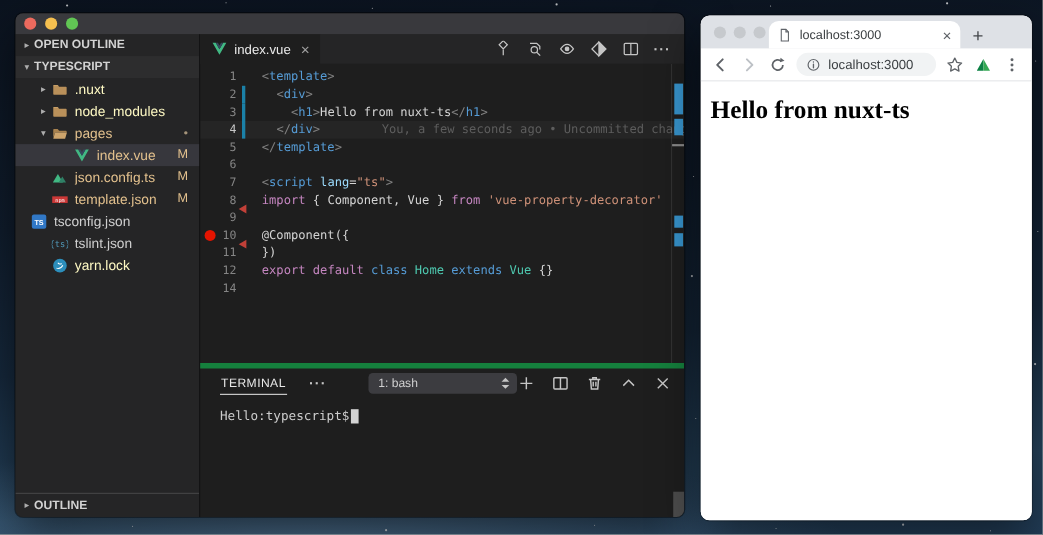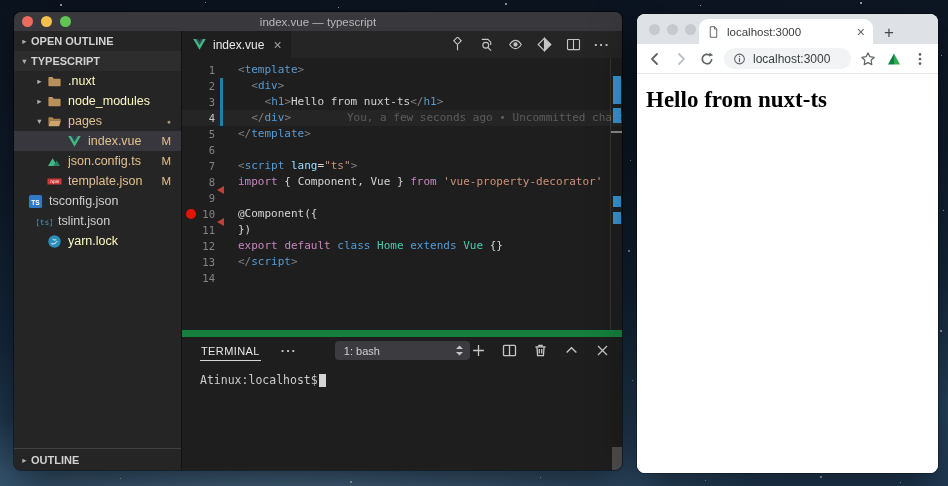--- a/index.html
+++ b/index.html
@@ -64,21 +64,21 @@
     border-top:4px solid transparent;border-bottom:4px solid transparent;border-right:7px solid #c24038;}
   .bp{position:absolute;left:4px;top:3px;width:10px;height:10px;border-radius:50%;background:#e51400;}
   .inline-blame{color:#5d5d5d;margin-left:56px;font-size:11px;}
   .c-tag{color:#569cd6}.c-p{color:#808080}.c-p2{color:#d4d4d4}.c-tx{color:#d4d4d4}
   .c-attr{color:#9cdcfe}.c-str{color:#ce9178}.c-kw{color:#c586c0}.c-kw2{color:#569cd6}.c-type{color:#4ec9b0}
   .ruler{position:absolute;right:0;top:0;bottom:0;width:11px;border-left:1px solid rgba(255,255,255,.09);}
   .rmark{position:absolute;left:2px;width:8px;background:#3794cd;}
   .rline{position:absolute;left:0;width:11px;height:2px;background:#8a8a8a;}
 
   
-  .terminal{flex:1;border-top:7px solid #15803d;position:relative;display:flex;flex-direction:column;}
+  .terminal{flex:1;border-top:5px solid #15803d;position:relative;display:flex;flex-direction:column;}
   .term-header{flex:0 0 27px;display:flex;align-items:center;padding:0 12px 0 18px;}
   .term-title{font-size:11px;letter-spacing:.4px;color:#e7e7e7;border-bottom:1px solid #d7d7d7;padding:4px 1px 3px;cursor:pointer;}
   .term-more{margin-left:20px;color:#c5c5c5;font-size:13px;font-weight:700;letter-spacing:1px;cursor:pointer;}
   .term-select{margin-left:38px;width:138px;height:19px;background:#3c3c40;border-radius:4px;
     display:flex;align-items:center;padding:0 5px 0 9px;font-size:11px;color:#d0d0d0;cursor:pointer;}
   .term-select .lbl{flex:1;}
   .stepper svg{width:11px;height:13px;display:block;}
   .term-actions{margin-left:auto;display:flex;align-items:center;gap:15px;}
   .term-actions .act svg{stroke-width:1.4;}
   .term-body{padding:9px 0 0 18px;font-family:"DejaVu Sans Mono","Liberation Mono",monospace;
@@ -131,21 +131,20 @@
       <i style="left:900px;top:482px;width:1px;height:1px"></i>
   </div>
 
   <section class="vscode">
     <header class="vs-titlebar">
       <div class="lights">
         <span class="light red"></span>
         <span class="light yellow"></span>
         <span class="light green"></span>
       </div>
-      <div class="vs-title">index.vue — typescript</div>
     </header>
     <div class="vs-body">
       <aside class="sidebar">
         <div class="sb-section">
           <span class="chev">▸</span>
           <span>OPEN OUTLINE</span>
         </div>
         <div class="sb-section active">
           <span class="chev">▾</span>
           <span>TYPESCRIPT</span>
@@ -218,21 +217,21 @@
             <div class="tree-row" style="">
               <span class="chev"></span>
               <span class="ficon">
                 <svg viewBox="0 0 16 16">
                   <rect x="1" y="1" width="14" height="14" rx="2" fill="#3178c6"></rect>
                   <text x="8" y="11.3" font-size="7" font-weight="bold" fill="#ffffff" text-anchor="middle" font-family="sans-serif">TS</text>
                 </svg>
               </span>
               <span class="fname normal">tsconfig.json</span>
             </div>
-            <div class="tree-row" style="padding-left: 9px;">
+            <div class="tree-row" style="padding-left: 19px;">
               <span class="chev"></span>
               <span class="ficon">
                 <svg viewBox="0 0 16 16">
                   <text x="8" y="11.5" font-size="8.5" fill="#519aba" text-anchor="middle" font-family="monospace">{ts}</text>
                 </svg>
               </span>
               <span class="fname normal">tslint.json</span>
             </div>
             <div class="tree-row" style="padding-left: 19px;">
               <span class="chev"></span>
@@ -307,21 +306,20 @@
               <div class="code-line"><span class="gutter"><span class="lnum">3</span><span class="git-mod"></span></span><span><span class="c-p2">    </span><span class="c-p">&lt;</span><span class="c-tag">h1</span><span class="c-p">&gt;</span><span class="c-tx">Hello from nuxt-ts</span><span class="c-p">&lt;/</span><span class="c-tag">h1</span><span class="c-p">&gt;</span></span></div>
               <div class="code-line cur"><span class="gutter"><span class="lnum">4</span><span class="git-mod"></span></span><span><span class="c-p2">  </span><span class="c-p">&lt;/</span><span class="c-tag">div</span><span class="c-p">&gt;</span></span><span class="inline-blame">You, a few seconds ago • Uncommitted changes</span></div>
               <div class="code-line"><span class="gutter"><span class="lnum">5</span></span><span><span class="c-p">&lt;/</span><span class="c-tag">template</span><span class="c-p">&gt;</span></span></div>
               <div class="code-line"><span class="gutter"><span class="lnum">6</span></span><span></span></div>
               <div class="code-line"><span class="gutter"><span class="lnum">7</span></span><span><span class="c-p">&lt;</span><span class="c-tag">script</span><span class="c-p2"> </span><span class="c-attr">lang</span><span class="c-p2">=</span><span class="c-str">"ts"</span><span class="c-p">&gt;</span></span></div>
               <div class="code-line"><span class="gutter"><span class="lnum">8</span><span class="git-del"></span></span><span><span class="c-kw">import</span><span class="c-p2"> { </span><span class="c-tx">Component</span><span class="c-p2">, </span><span class="c-tx">Vue</span><span class="c-p2"> } </span><span class="c-kw">from</span><span class="c-p2"> </span><span class="c-str">'vue-property-decorator'</span></span></div>
               <div class="code-line"><span class="gutter"><span class="lnum">9</span></span><span></span></div>
               <div class="code-line"><span class="gutter"><span class="bp"></span><span class="lnum">10</span><span class="git-del"></span></span><span><span class="c-tx">@Component({</span></span></div>
               <div class="code-line"><span class="gutter"><span class="lnum">11</span></span><span><span class="c-tx">})</span></span></div>
               <div class="code-line"><span class="gutter"><span class="lnum">12</span></span><span><span class="c-kw">export</span><span class="c-p2"> </span><span class="c-kw">default</span><span class="c-p2"> </span><span class="c-kw2">class</span><span class="c-p2"> </span><span class="c-type">Home</span><span class="c-p2"> </span><span class="c-kw2">extends</span><span class="c-p2"> </span><span class="c-type">Vue</span><span class="c-tx"> {}</span></span></div>
-              <div class="code-line"><span class="gutter"><span class="lnum">13</span></span><span><span class="c-p">&lt;/</span><span class="c-tag">script</span><span class="c-p">&gt;</span></span></div>
               <div class="code-line"><span class="gutter"><span class="lnum">14</span></span><span></span></div>
             </div>
           <div class="ruler">
             <div class="rmark" style="top:18px;height:28px"></div>
             <div class="rmark" style="top:50px;height:15px"></div>
             <div class="rline" style="top:73px"></div>
             <div class="rmark" style="top:138px;height:11px"></div>
             <div class="rmark" style="top:154px;height:12px"></div>
           </div>
         </div>
@@ -362,21 +360,21 @@
                   </svg>
                 </span>
               <span class="act">
                   <svg viewBox="0 0 16 16">
                     <path d="M3.2 3.2l9.6 9.6M12.8 3.2L3.2 12.8"></path>
                   </svg>
                 </span>
             </div>
           </div>
           <div class="term-body">
-            <span>Atinux:localhost$</span><span class="cursorblk"></span>
+            <span>Hello:typescript$</span><span class="cursorblk"></span>
           </div>
           <div class="term-scrollbar"></div>
         </div>
       </div>
     </div>
   </section>
 
   <section class="browser">
     <div class="tabstrip">
       <div class="blights">

